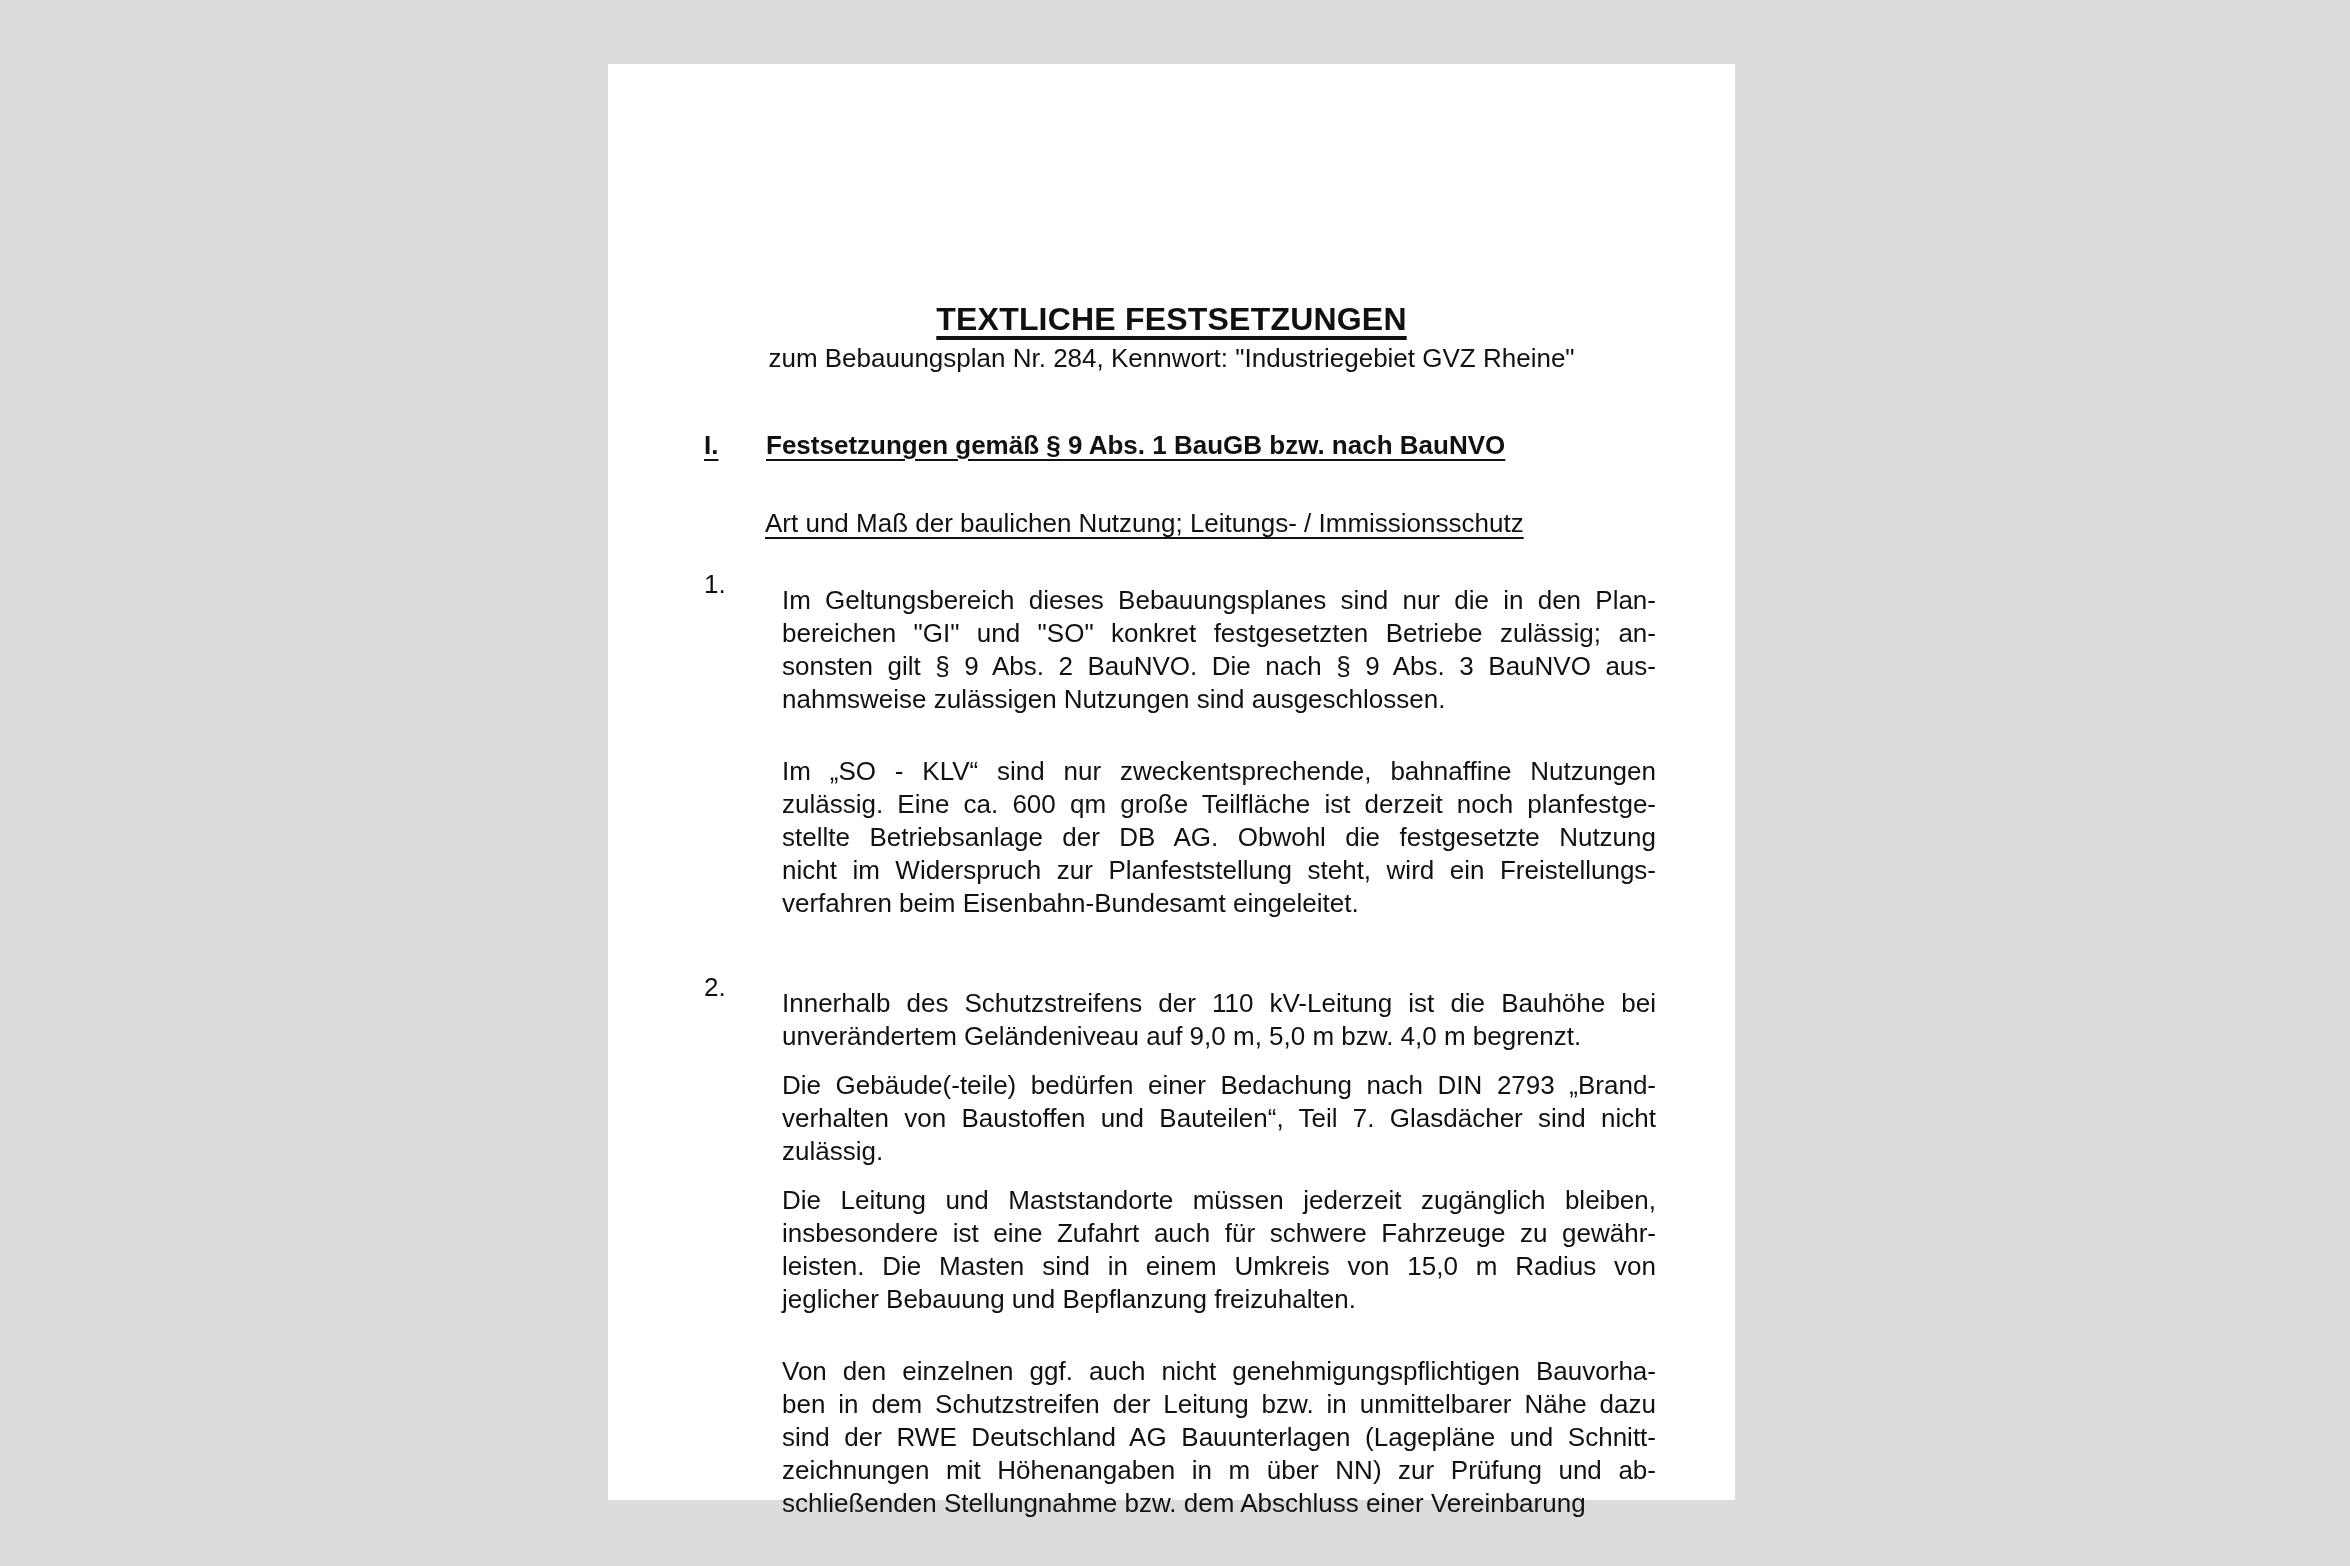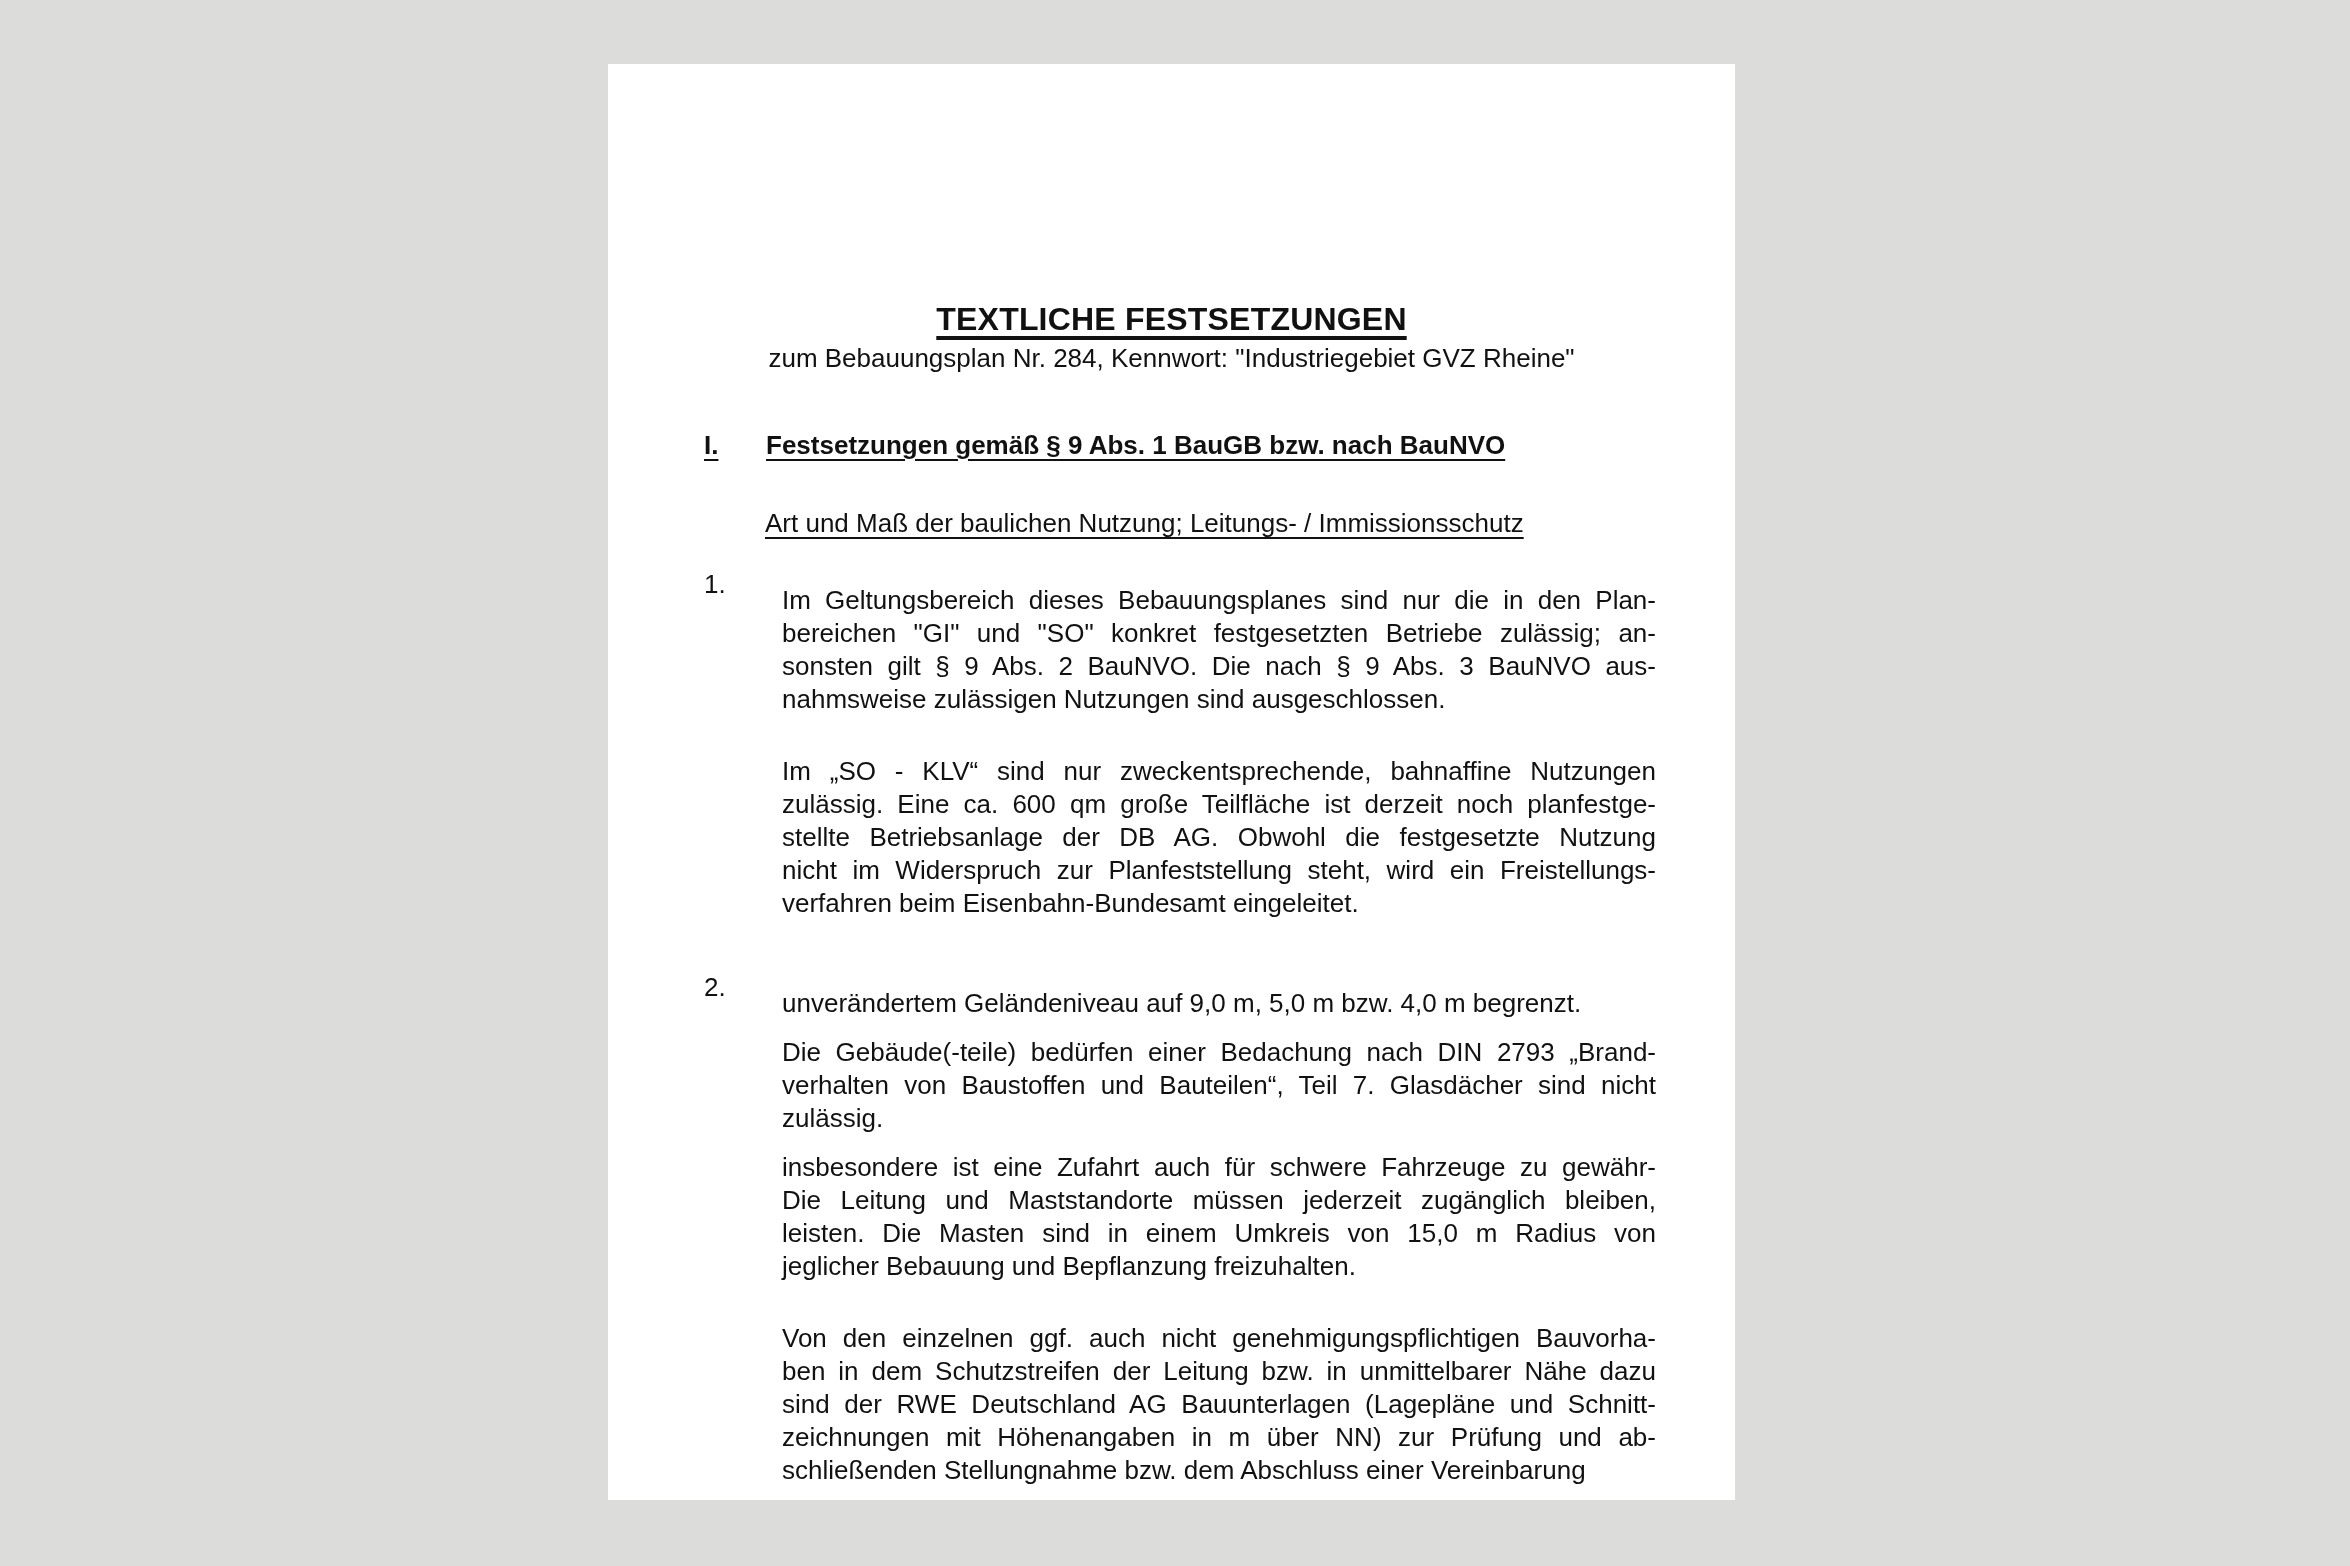--- a/index.html
+++ b/index.html
@@ -146,30 +146,31 @@
         <span class="line">nicht im Widerspruch zur Planfeststellung steht, wird ein Freistellungs-</span>
         <span class="line last">verfahren beim Eisenbahn-Bundesamt eingeleitet.</span>
       </div>
     </div>
   </div>
 
   <div class="item" style="top: 907px;">
     <div class="item-num">2.</div>
     <div class="item-body">
       <div class="para">
+        <span class="line">Innerhalb des Schutzstreifens der 110 kV-Leitung ist die Bauhöhe bei</span>
         <span class="line last">unverändertem Geländeniveau auf 9,0 m, 5,0 m bzw. 4,0 m begrenzt.</span>
       </div>
       <div class="para">
         <span class="line">Die Gebäude(-teile) bedürfen einer Bedachung nach DIN 2793 „Brand-</span>
         <span class="line">verhalten von Baustoffen und Bauteilen“, Teil 7. Glasdächer sind nicht</span>
         <span class="line last">zulässig.</span>
       </div>
       <div class="para">
+        <span class="line">Die Leitung und Maststandorte müssen jederzeit zugänglich bleiben,</span>
         <span class="line">insbesondere ist eine Zufahrt auch für schwere Fahrzeuge zu gewähr-</span>
-        <span class="line">Die Leitung und Maststandorte müssen jederzeit zugänglich bleiben,</span>
         <span class="line">leisten. Die Masten sind in einem Umkreis von 15,0 m Radius von</span>
         <span class="line last">jeglicher Bebauung und Bepflanzung freizuhalten.</span>
       </div>
       <div class="gap-small"></div>
       <div class="para">
         <span class="line">Von den einzelnen ggf. auch nicht genehmigungspflichtigen Bauvorha-</span>
         <span class="line">ben in dem Schutzstreifen der Leitung bzw. in unmittelbarer Nähe dazu</span>
         <span class="line">sind der RWE Deutschland AG Bauunterlagen (Lagepläne und Schnitt-</span>
         <span class="line">zeichnungen mit Höhenangaben in m über NN) zur Prüfung und ab-</span>
         <span class="line last">schließenden Stellungnahme bzw. dem Abschluss einer Vereinbarung</span>

